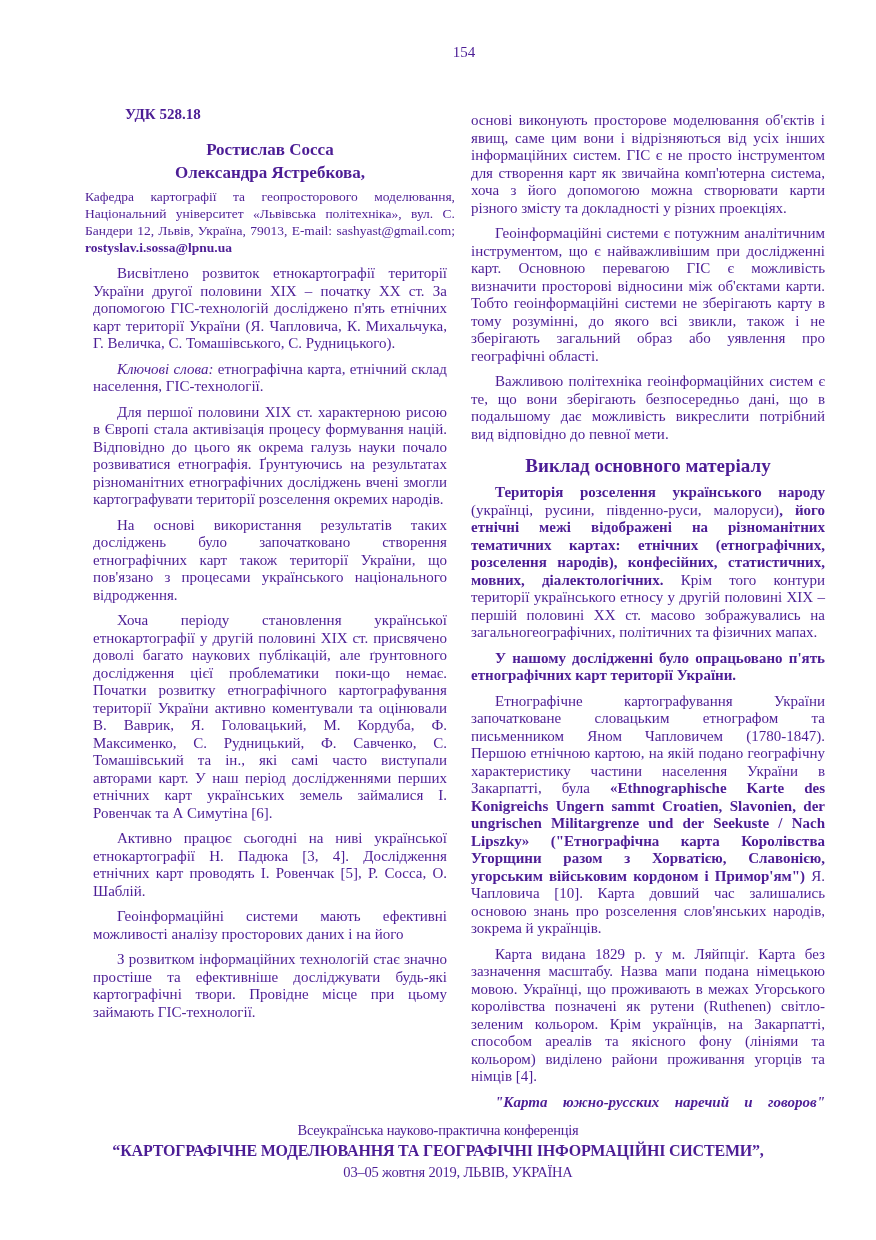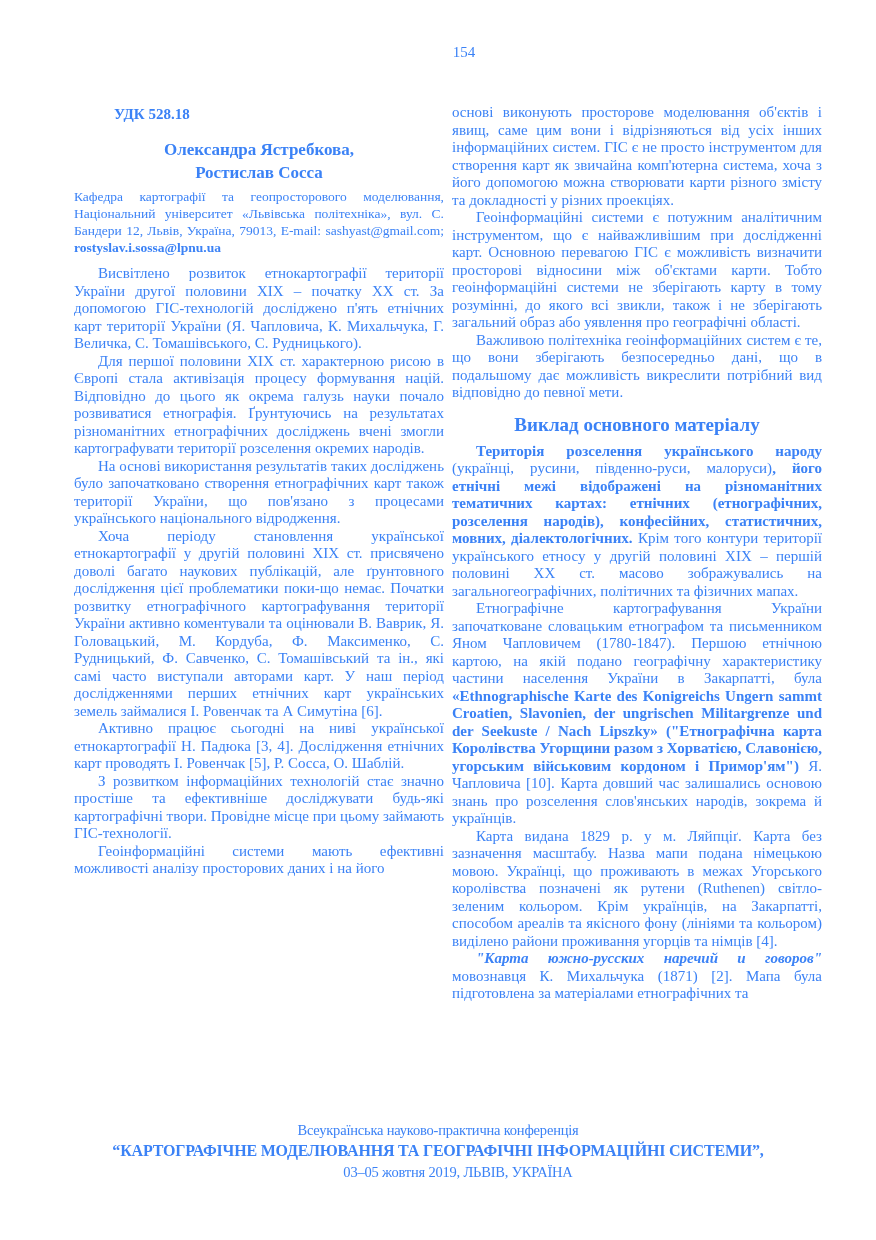--- a/index.html
+++ b/index.html
@@ -2,35 +2,35 @@
 <html><head>
 <meta charset="utf-8">
 <style>
   html,body{margin:0;padding:0;background:#e8e8e8;}
   .page{
     position:relative;
     width:876px;height:1240px;
     background:#ffffff;
     margin:0 auto;
     font-family:"Liberation Serif","DejaVu Serif",serif;
-    color:#3b82f6;
+    color:#4c1d95;
     overflow:hidden;
   }
   .page-number{
     position:absolute;top:44px;left:85px;width:758px;
     text-align:center;font-size:15px;
   }
   .columns{
-    position:absolute;top:98px;left:74px;width:758px;
+    position:absolute;top:98px;left:85px;width:758px;
     display:flex;gap:8px;font-family:Liberation Serif, serif;
   }
   .column{width:370px;height:1014px;overflow:hidden;padding-top:6px;box-sizing:border-box;}
   .para{
     font-size:15px;line-height:17.5px;
-    text-align:justify;text-indent:24px;margin:0;
+    text-align:justify;text-indent:24px;margin:8px;
   }
   .para.noindent{text-indent:0;}
   .b{font-weight:bold;}
   .i{font-style:italic;}
   .udc{font-weight:bold;font-size:15px;text-indent:40px;margin-top:2px;}
   .title{
     font-weight:bold;font-size:18px;line-height:20.5px;
     text-align:center;margin-top:22px;padding:0 14px;
   }
   .authors{
@@ -57,38 +57,40 @@
 <body>
 
 <div class="page">
 
   <div class="page-number">154</div>
 
   <div class="columns">
     <div class="column">
         <div class="udc">УДК 528.18</div>
         <div class="authors">
+          <div>Ростислав Сосса</div>
           <div>Олександра Ястребкова,</div>
-          <div>Ростислав Сосса</div>
         </div>
         <div class="affiliation"><span class="">Кафедра картографії та геопросторового моделювання, Національний університет «Львівська політехніка», вул. С. Бандери 12, Львів, Україна, 79013, E-mail: sashyast@gmail.com; </span><span class="b ">rostyslav.i.sossa@lpnu.ua</span></div>
         <div class="para"><span class="">Висвітлено розвиток етнокартографії території України другої половини XIX – початку XX ст. За допомогою ГІС-технологій досліджено п'ять етнічних карт території України (Я. Чапловича, К. Михальчука, Г. Величка, С. Томашівського, С. Рудницького).</span></div>
+        <div class="para"><span class="i">Ключові слова:</span><span class=""> етнографічна карта, етнічний склад населення, ГІС-технології.</span></div>
         <div class="para"><span class="">Для першої половини XIX ст. характерною рисою в Європі стала активізація процесу формування націй. Відповідно до цього як окрема галузь науки почало розвиватися етнографія. Ґрунтуючись на результатах різноманітних етнографічних досліджень вчені змогли картографувати території розселення окремих народів.</span></div>
         <div class="para"><span class="">На основі використання результатів таких досліджень було започатковано створення етнографічних карт також території України, що пов'язано з процесами українського національного відродження.</span></div>
         <div class="para"><span class="">Хоча періоду становлення української етнокартографії у другій половині XIX ст. присвячено доволі багато наукових публікацій, але ґрунтовного дослідження цієї проблематики поки-що немає. Початки розвитку етнографічного картографування території України активно коментували та оцінювали В. Ваврик, Я. Головацький, М. Кордуба, Ф. Максименко, С. Рудницький, Ф. Савченко, С. Томашівський та ін., які самі часто виступали авторами карт. У наш період дослідженнями перших етнічних карт українських земель займалися І. Ровенчак та А Симутіна [6].</span></div>
         <div class="para"><span class="">Активно працює сьогодні на ниві української етнокартографії Н. Падюка [3, 4]. Дослідження етнічних карт проводять І. Ровенчак [5], Р. Сосса, О. Шаблій.</span></div>
+        <div class="para"><span class="">Геоінформаційні системи мають ефективні можливості аналізу просторових даних і на його</span></div>
         <div class="para"><span class="">З розвитком інформаційних технологій стає значно простіше та ефективніше досліджувати будь-які картографічні твори. Провідне місце при цьому займають ГІС-технології.</span></div>
-        <div class="para"><span class="">Геоінформаційні системи мають ефективні можливості аналізу просторових даних і на його</span></div>
       </div>
     <div class="column">
         <div class="para noindent"><span class="">основі виконують просторове моделювання об'єктів і явищ, саме цим вони і відрізняються від усіх інших інформаційних систем. ГІС є не просто інструментом для створення карт як звичайна комп'ютерна система, хоча з його допомогою можна створювати карти різного змісту та докладності у різних проекціях.</span></div>
         <div class="para"><span class="">Геоінформаційні системи є потужним аналітичним інструментом, що є найважливішим при дослідженні карт. Основною перевагою ГІС є можливість визначити просторові відносини між об'єктами карти. Тобто геоінформаційні системи не зберігають карту в тому розумінні, до якого всі звикли, також і не зберігають загальний образ або уявлення про географічні області.</span></div>
         <div class="para"><span class="">Важливою політехніка геоінформаційних систем є те, що вони зберігають безпосередньо дані, що в подальшому дає можливість викреслити потрібний вид відповідно до певної мети.</span></div>
         <div class="heading">Виклад основного матеріалу</div>
         <div class="para"><span class="b ">Територія розселення українського народу </span><span class="">(українці, русини, південно-руси, малоруси)</span><span class="b ">, його етнічні межі відображені на різноманітних тематичних картах: етнічних (етнографічних, розселення народів), конфесійних, статистичних, мовних, діалектологічних.</span><span class=""> Крім того контури території українського етносу у другій половині XIX – першій половині XX ст. масово зображувались на загальногеографічних, політичних та фізичних мапах.</span></div>
+        <div class="para"><span class="b ">У нашому дослідженні було опрацьовано п'ять етнографічних карт території України.</span></div>
         <div class="para"><span class="">Етнографічне картографування України започатковане словацьким етнографом та письменником Яном Чапловичем (1780-1847). Першою етнічною картою, на якій подано географічну характеристику частини населення України в Закарпатті, була </span><span class="b ">«Ethnographische Karte des Konigreichs Ungern sammt Croatien, Slavonien, der ungrischen Militargrenze und der Seekuste / Nach Lipszky» ("Етнографічна карта Королівства Угорщини разом з Хорватією, Славонією, угорським військовим кордоном і Примор'ям")</span><span class=""> Я. Чапловича [10]. Карта довший час залишались основою знань про розселення слов'янських народів, зокрема й українців.</span></div>
         <div class="para"><span class="">Карта видана 1829 р. у м. Ляйпціґ. Карта без зазначення масштабу. Назва мапи подана німецькою мовою. Українці, що проживають в межах Угорського королівства позначені як рутени (Ruthenen) світло-зеленим кольором. Крім українців, на Закарпатті, способом ареалів та якісного фону (лініями та кольором) виділено райони проживання угорців та німців [4].</span></div>
         <div class="para"><span class="b i">"Карта южно-русских наречий и говоров"</span><span class=""> мовознавця К. Михальчука (1871) [2]. Мапа була підготовлена за матеріалами етнографічних та</span></div>
       </div>
   </div>
 
   <div class="footer">
     <div class="footer-line1">Всеукраїнська науково-практична конференція</div>
     <div class="footer-line2">“КАРТОГРАФІЧНЕ МОДЕЛЮВАННЯ ТА ГЕОГРАФІЧНІ ІНФОРМАЦІЙНІ СИСТЕМИ”,</div>
     <div class="footer-line3">03–05 жовтня 2019, ЛЬВІВ, УКРАЇНА</div>

